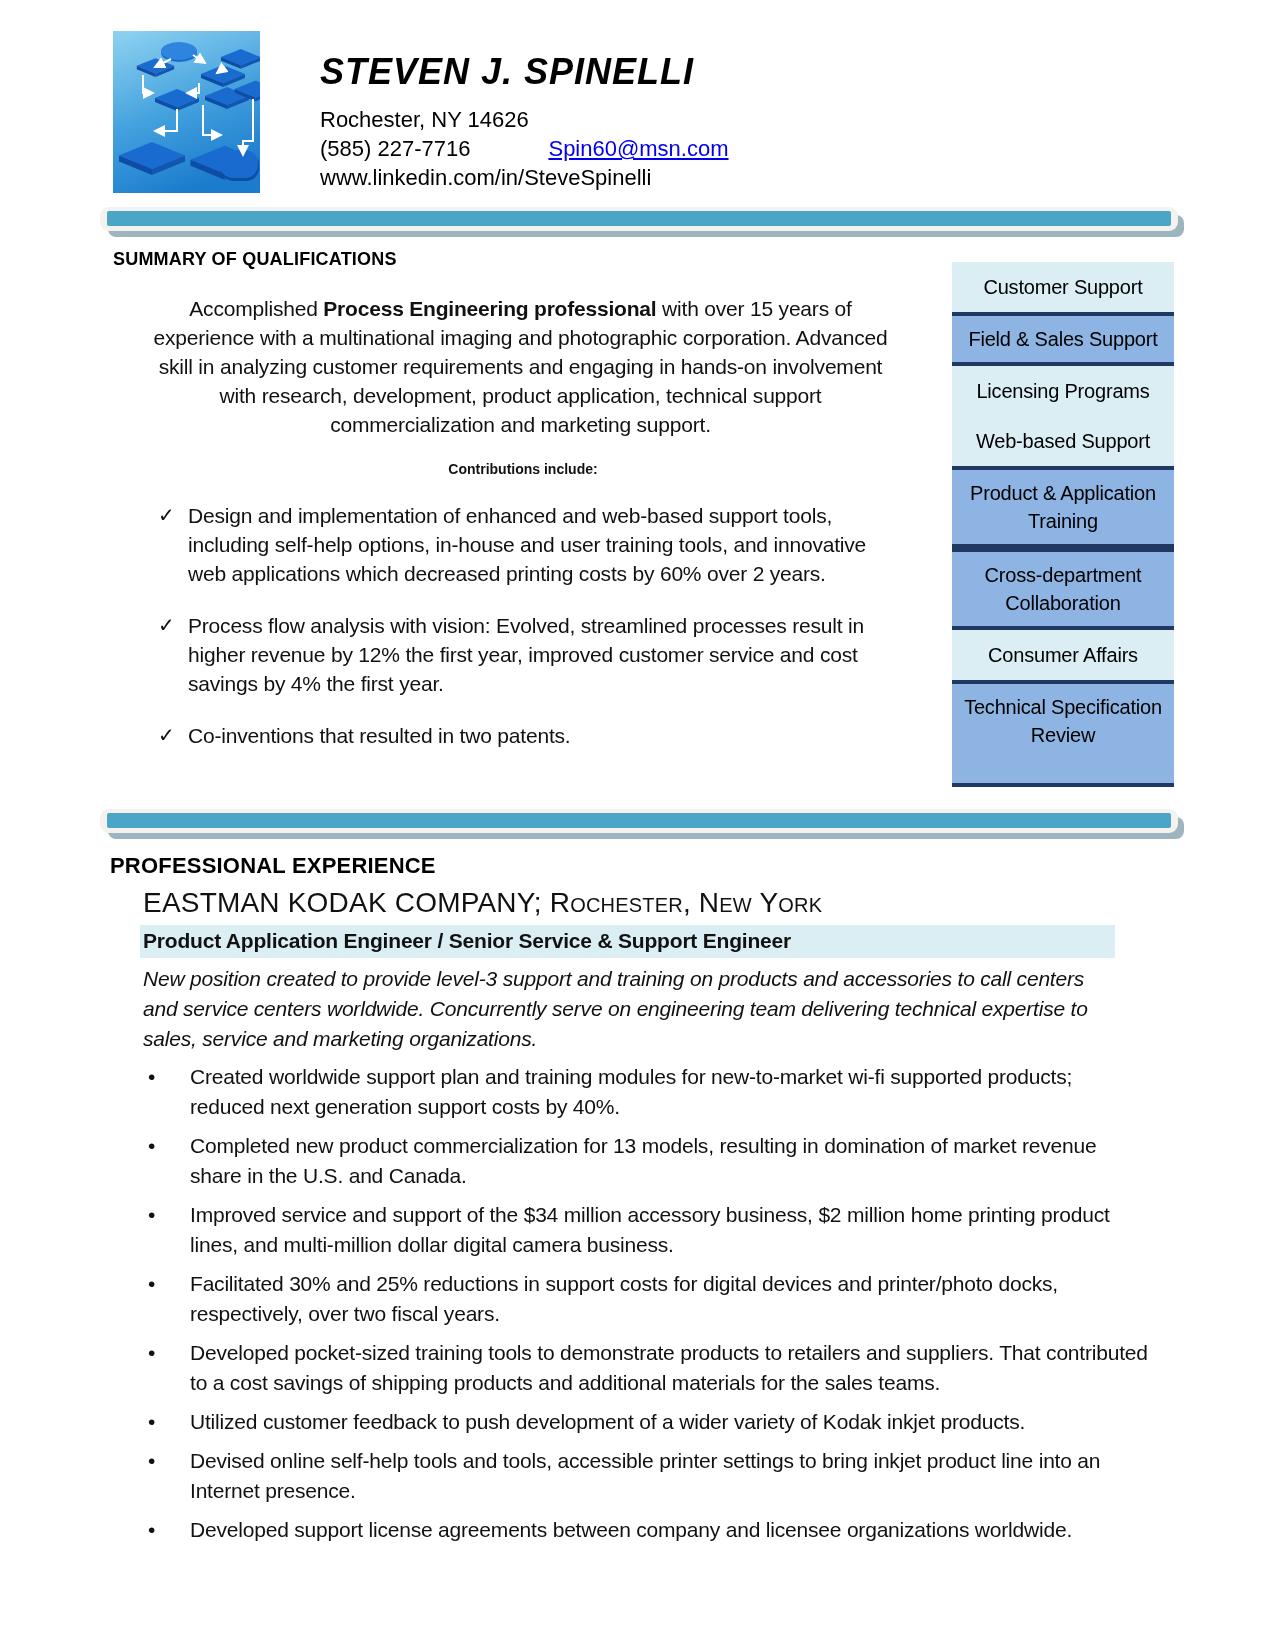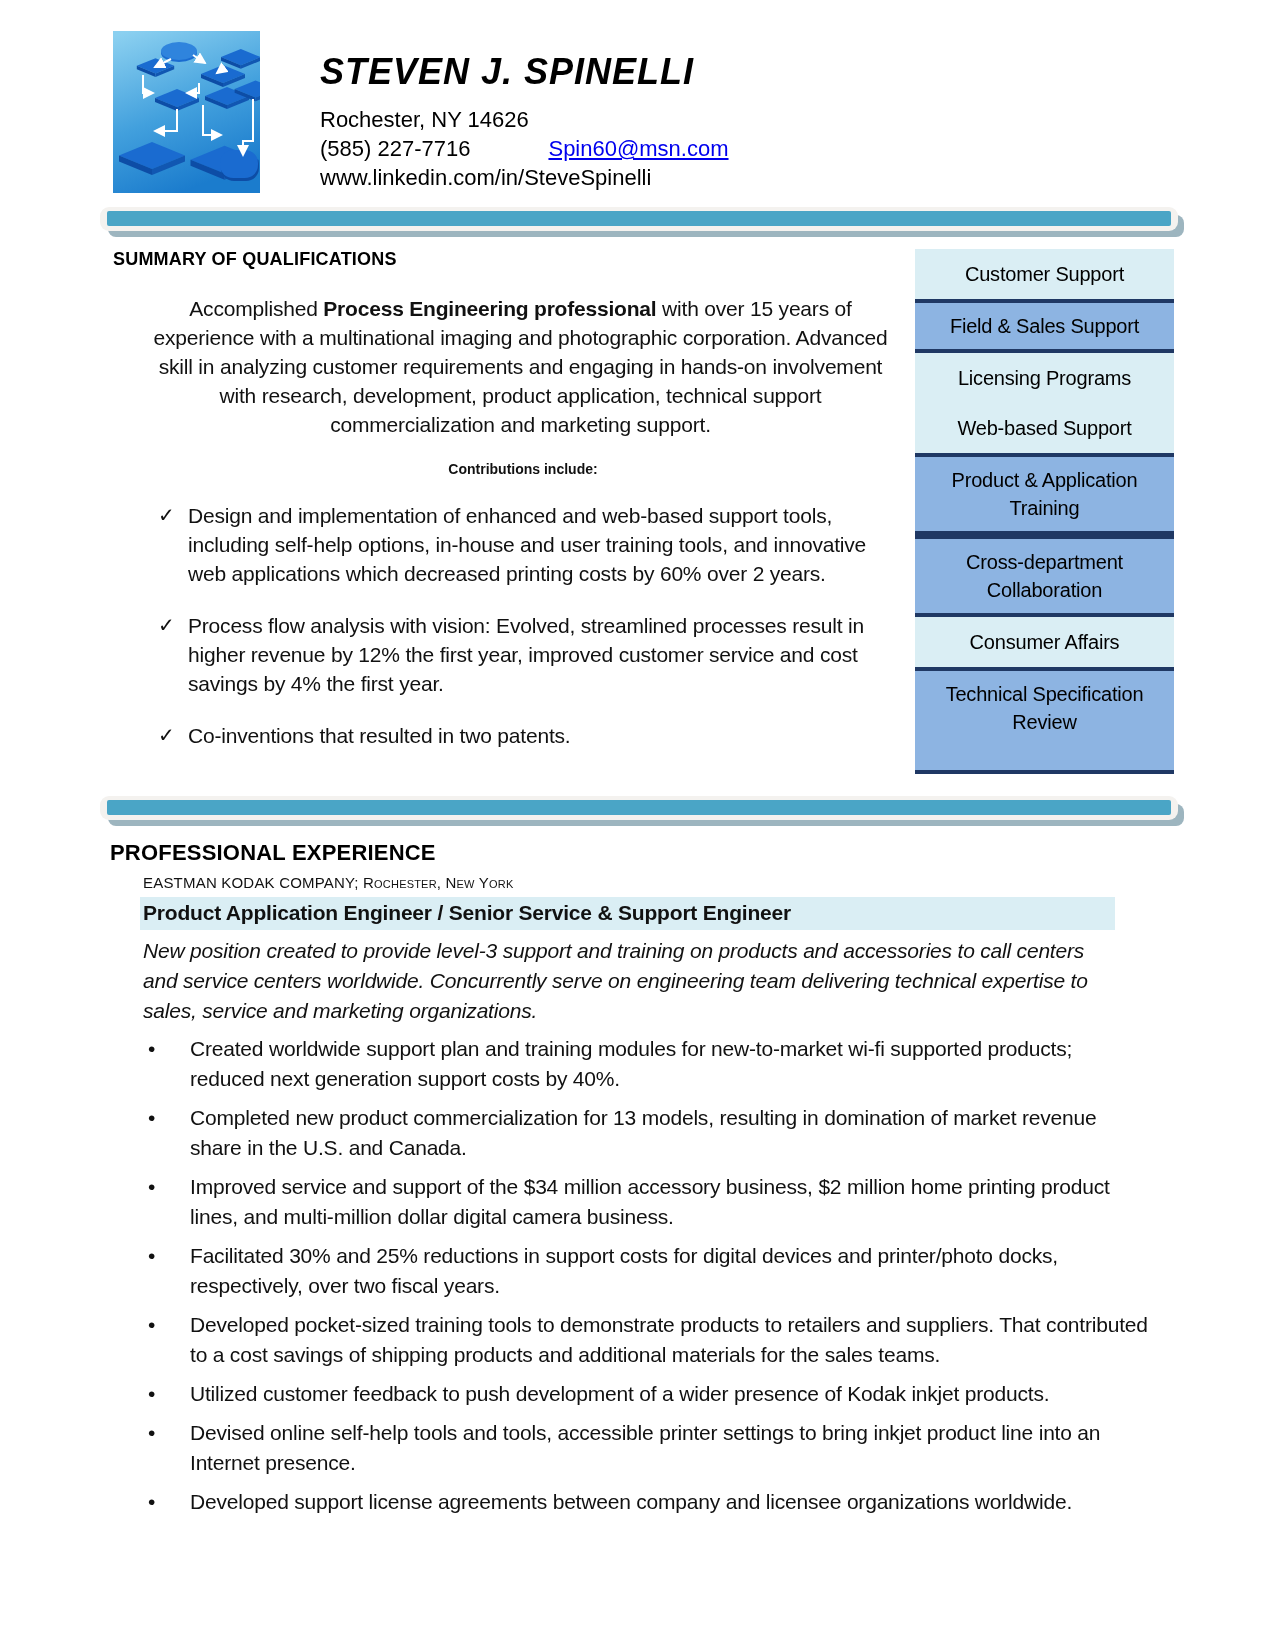--- a/index.html
+++ b/index.html
@@ -44,36 +44,36 @@
     font-size:21px; line-height:29px; letter-spacing:-0.2px;text-align:center;
   }
   .contrib-label { margin:22px 0 0 35px; font-size:14px; font-weight:700;text-align:center; }
   .checklist { list-style:none; margin:24px 0 0 45px; }
   .checklist li {
     display:flex; margin-bottom:23px;
     font-size:21px; line-height:29px; letter-spacing:-0.2px; width:730px;
   }
   .check-icon { flex:0 0 30px; font-size:20px; }
   
-  .skills { width:259px; margin-left:auto; margin-right:101px; }
+  .skills { width:222px; margin-left:auto; margin-right:101px; margin-top:13px; }
   .skill-box {
     text-align:center; font-size:20px; line-height:28px;
     letter-spacing:-0.2px; color:#000; padding:9px 6px;
   }
   .skill-box.light { background:#daeef4; padding:11px 6px; }
   .skill-box.dark  {
     background:#8db4e2;
     border-top:4px solid #1f3864; border-bottom:4px solid #1f3864;
   }
   .skill-box.dark:last-child { padding-bottom:34px; }
   
   .experience { padding:20px 0 0 110px; }
   .exp-heading { font-size:22px; font-weight:700; letter-spacing:0.2px; }
   .company-line {
-    margin:8px 0 0 33px; font-size:15px;
+    margin:8px 0 0 33px; font-size:28px;
     font-variant:small-caps; letter-spacing:0.2px;
   }
   .job-title {
     margin:6px 0 0 30px; width:975px;
     background:#daeef4; font-size:21px; font-weight:700;
     padding:4px 10px 5px 3px; letter-spacing:-0.2px;
   }
   .job-summary {
     margin:6px 0 0 33px; width:965px;
     font-size:21px; font-style:italic; line-height:30px; letter-spacing:-0.2px;
@@ -239,21 +239,21 @@
           <span>Facilitated 30% and 25% reductions in support costs for digital devices and printer/photo docks, respectively, over two fiscal years.</span>
         </li>
 
         <li>
           <span class="bullet-dot">•</span>
           <span>Developed pocket-sized training tools to demonstrate products to retailers and suppliers. That contributed to a cost savings of shipping products and additional materials for the sales teams.</span>
         </li>
 
         <li>
           <span class="bullet-dot">•</span>
-          <span>Utilized customer feedback to push development of a wider presence of Kodak inkjet products.</span>
+          <span>Utilized customer feedback to push development of a wider variety of Kodak inkjet products.</span>
         </li>
 
         <li>
           <span class="bullet-dot">•</span>
           <span>Devised online self-help tools and tools, accessible printer settings to bring inkjet product line into an Internet presence.</span>
         </li>
 
         <li>
           <span class="bullet-dot">•</span>
           <span>Developed support license agreements between company and licensee organizations worldwide.</span>

